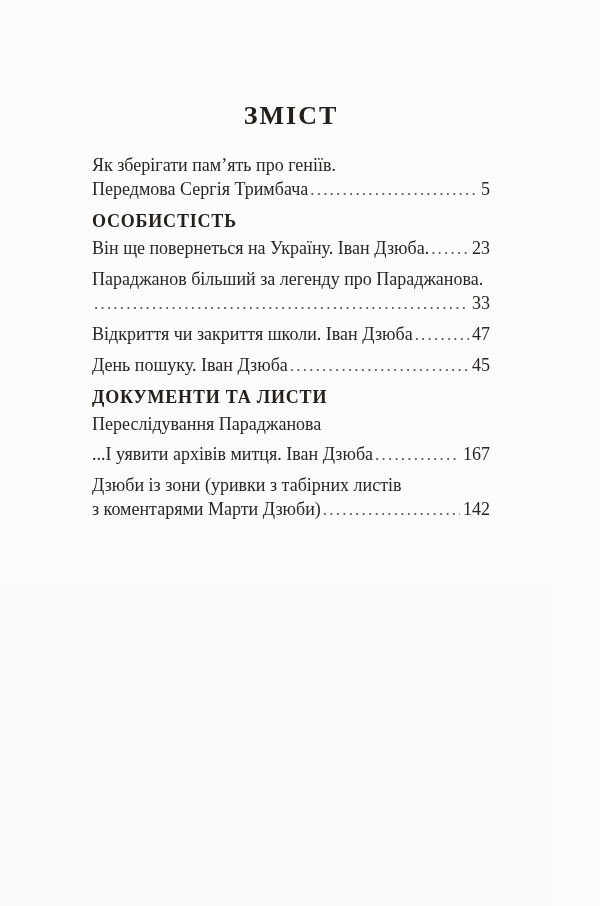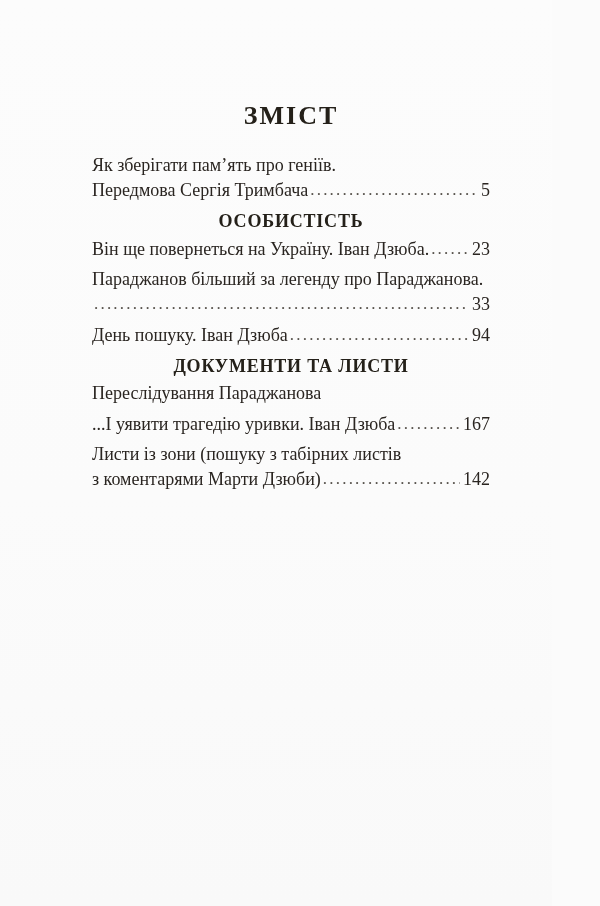--- a/index.html
+++ b/index.html
@@ -28,26 +28,25 @@
     line-height: 34px;
     color: #242019;
   }
   .section-heading {
     margin: 4px 0 2px 0;
     font-size: 18px;
     font-weight: bold;
     letter-spacing: 0.8px;
     line-height: 26px;
     color: #242019;
-    text-align: center;
   }
   .entry { margin: 0 0 6px 0; }
   .line {
     display: flex;
-    align-items: center;
+    align-items: flex-start;
     font-size: 18px;
     line-height: 24px;
   }
   .entry-text { white-space: nowrap; }
   .it { }
   .leader {
     flex: 1 1 auto;
     overflow: hidden;
     white-space: nowrap;
     min-width: 10px;
@@ -102,44 +101,51 @@
         <div class="line">
           <span class="leader"></span>
           <span class="pagenum">33</span>
         </div>
       </div>
     </div>
 
     <div class="section">
       <div class="entry">
         <div class="line">
+          <span class="entry-text"><span>Відкриття чи закриття школи. </span><span class="it">Іван Дзюба</span></span>
+          <span class="leader"></span>
+          <span class="pagenum">47</span>
+        </div>
+      </div>
+      <div class="entry">
+        <div class="line">
           <span class="entry-text"><span>День пошуку. </span><span class="it">Іван Дзюба</span></span>
           <span class="leader"></span>
-          <span class="pagenum">94</span>
+          <span class="pagenum">45</span>
         </div>
       </div>
     </div>
 
     <div class="section">
       <h2 class="section-heading">ДОКУМЕНТИ ТА ЛИСТИ</h2>
       <div class="entry">
         <div class="line">
           <span class="entry-text"><span>Переслідування Параджанова</span></span>
         </div>
       </div>
       <div class="entry">
         <div class="line">
-          <span class="entry-text"><span>...І уявити трагедію уривки. </span><span class="it">Іван Дзюба</span></span>
+          <span class="entry-text"><span>...І уявити архівів митця. </span><span class="it">Іван Дзюба</span></span>
           <span class="leader"></span>
           <span class="pagenum">167</span>
         </div>
       </div>
       <div class="entry">
         <div class="line">
-          <span class="entry-text"><span>Листи із зони (пошуку з табірних листів</span></span>
+          <span class="entry-text"><span>Дзюби із зони (уривки з табірних листів</span></span>
         </div>
         <div class="line">
           <span class="entry-text"><span>з коментарями Марти Дзюби)</span></span>
           <span class="leader"></span>
           <span class="pagenum">142</span>
         </div>
       </div>
     </div>
 
 

